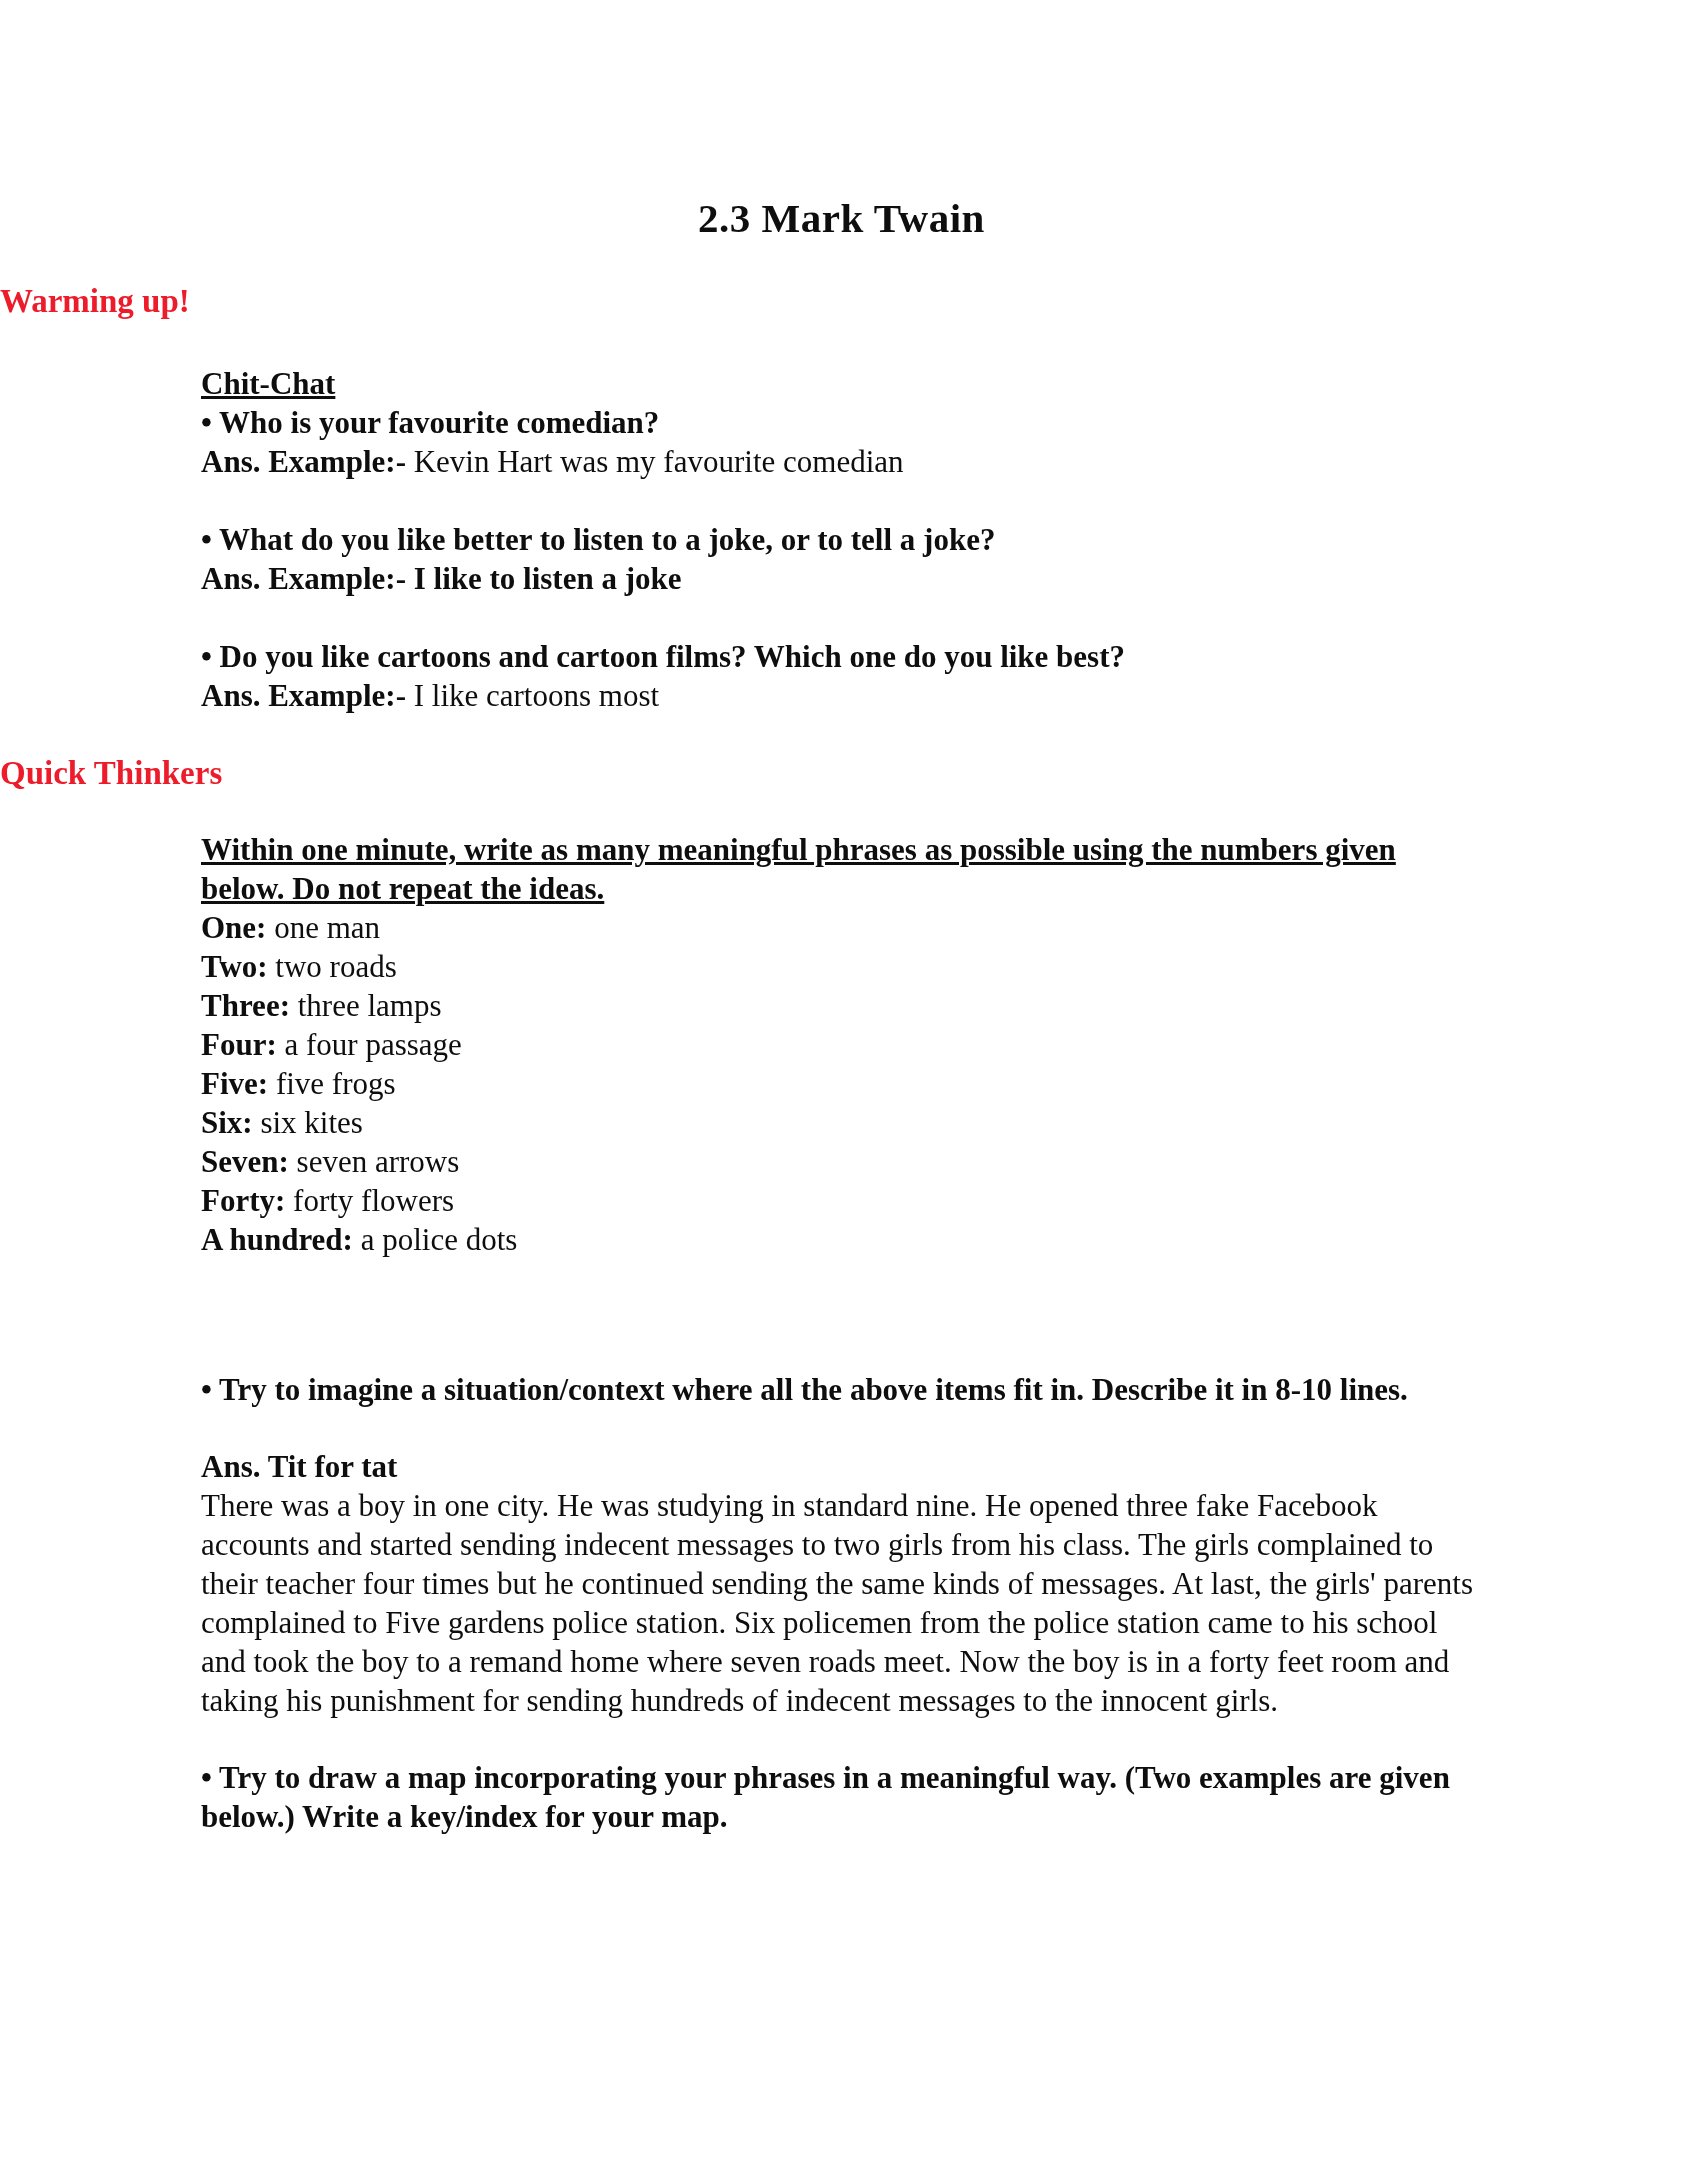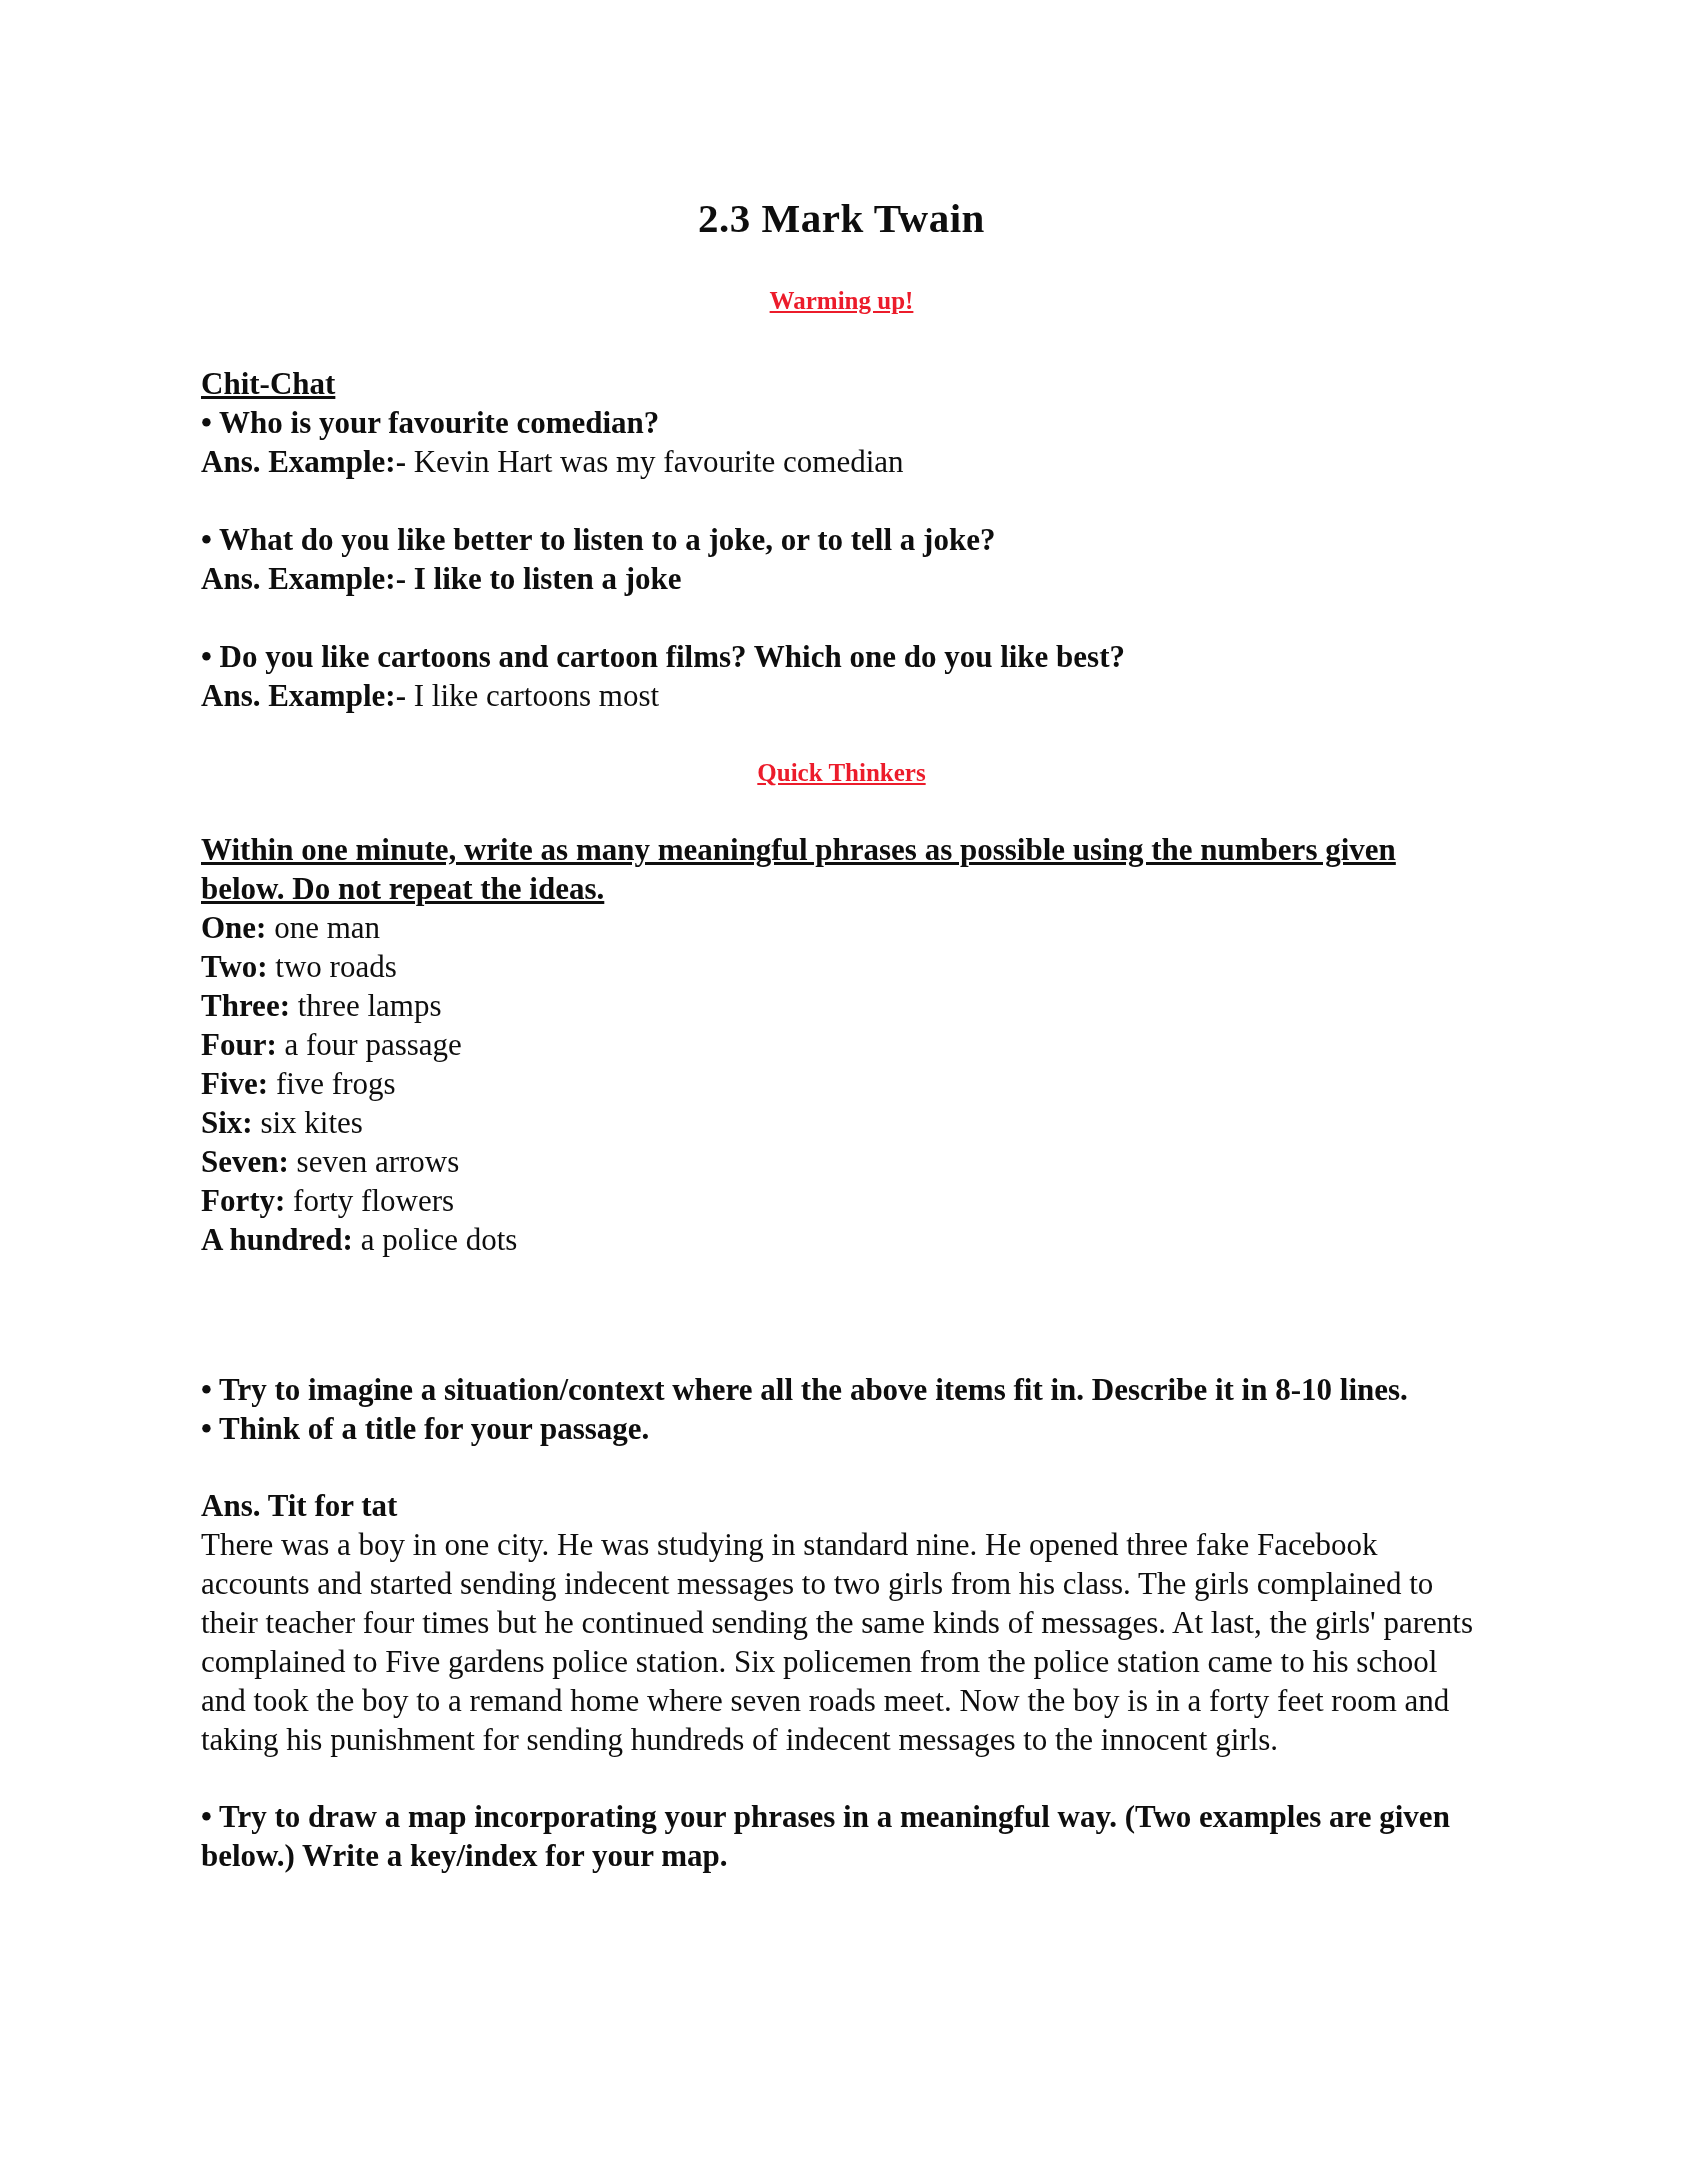--- a/index.html
+++ b/index.html
@@ -20,26 +20,24 @@
   .doc-title {
     margin-top: 194px;
     text-align: center;
     font-size: 41px;
     line-height: 48px;
     font-weight: bold;
     letter-spacing: 0.5px;
   }
   .red-heading {
     margin-top: 38px;
-    text-align: center;
     color: var(--red);
-    font-size: 25px;
+    font-size: 33px;
     line-height: 42px;
     font-weight: bold;
-    text-decoration: underline;
   }
   .red-heading.quick { margin-top: 37px; }
   .section-label { margin-top: 42px; font-weight: bold; text-decoration: underline; }
   .q { font-weight: bold; }
   .qa-block + .qa-block { margin-top: 39px; }
   .ans-label { font-weight: bold; }
   .ans-bold { font-weight: bold; }
   .instructions { margin-top: 36px; font-weight: bold; text-decoration: underline; }
   .number-list { list-style: none; }
   .number-item .item-label { font-weight: bold; }
@@ -94,21 +92,20 @@
       <li class="number-item"><span class="item-label">Four:</span> <span>a four passage</span></li>
       <li class="number-item"><span class="item-label">Five:</span> <span>five frogs</span></li>
       <li class="number-item"><span class="item-label">Six:</span> <span>six kites</span></li>
       <li class="number-item"><span class="item-label">Seven:</span> <span>seven arrows</span></li>
       <li class="number-item"><span class="item-label">Forty:</span> <span>forty flowers</span></li>
       <li class="number-item"><span class="item-label">A hundred:</span> <span>a police dots</span></li>
     </ul>
 
     <div class="bullet-tasks">
       <p class="bullet-task">• Try to imagine a situation/context where all the above items fit in. Describe it in 8-10 lines.</p>
-      <p class="bullet-task">• Think of a title for your passage.</p>
     </div>
 
     <div class="answer-block">
       <p class="answer-heading">Ans. Tit for tat</p>
       <p class="answer-paragraph">There was a boy in one city. He was studying in standard nine. He opened three fake Facebook accounts and started sending indecent messages to two girls from his class. The girls complained to their teacher four times but he continued sending the same kinds of messages. At last, the girls' parents complained to Five gardens police station. Six policemen from the police station came to his school and took the boy to a remand home where seven roads meet. Now the boy is in a forty feet room and taking his punishment for sending hundreds of indecent messages to the innocent girls.</p>
     </div>
 
     <p class="map-task">• Try to draw a map incorporating your phrases in a meaningful way. (Two examples are given below.) Write a key/index for your map.</p>
 
   </div>

